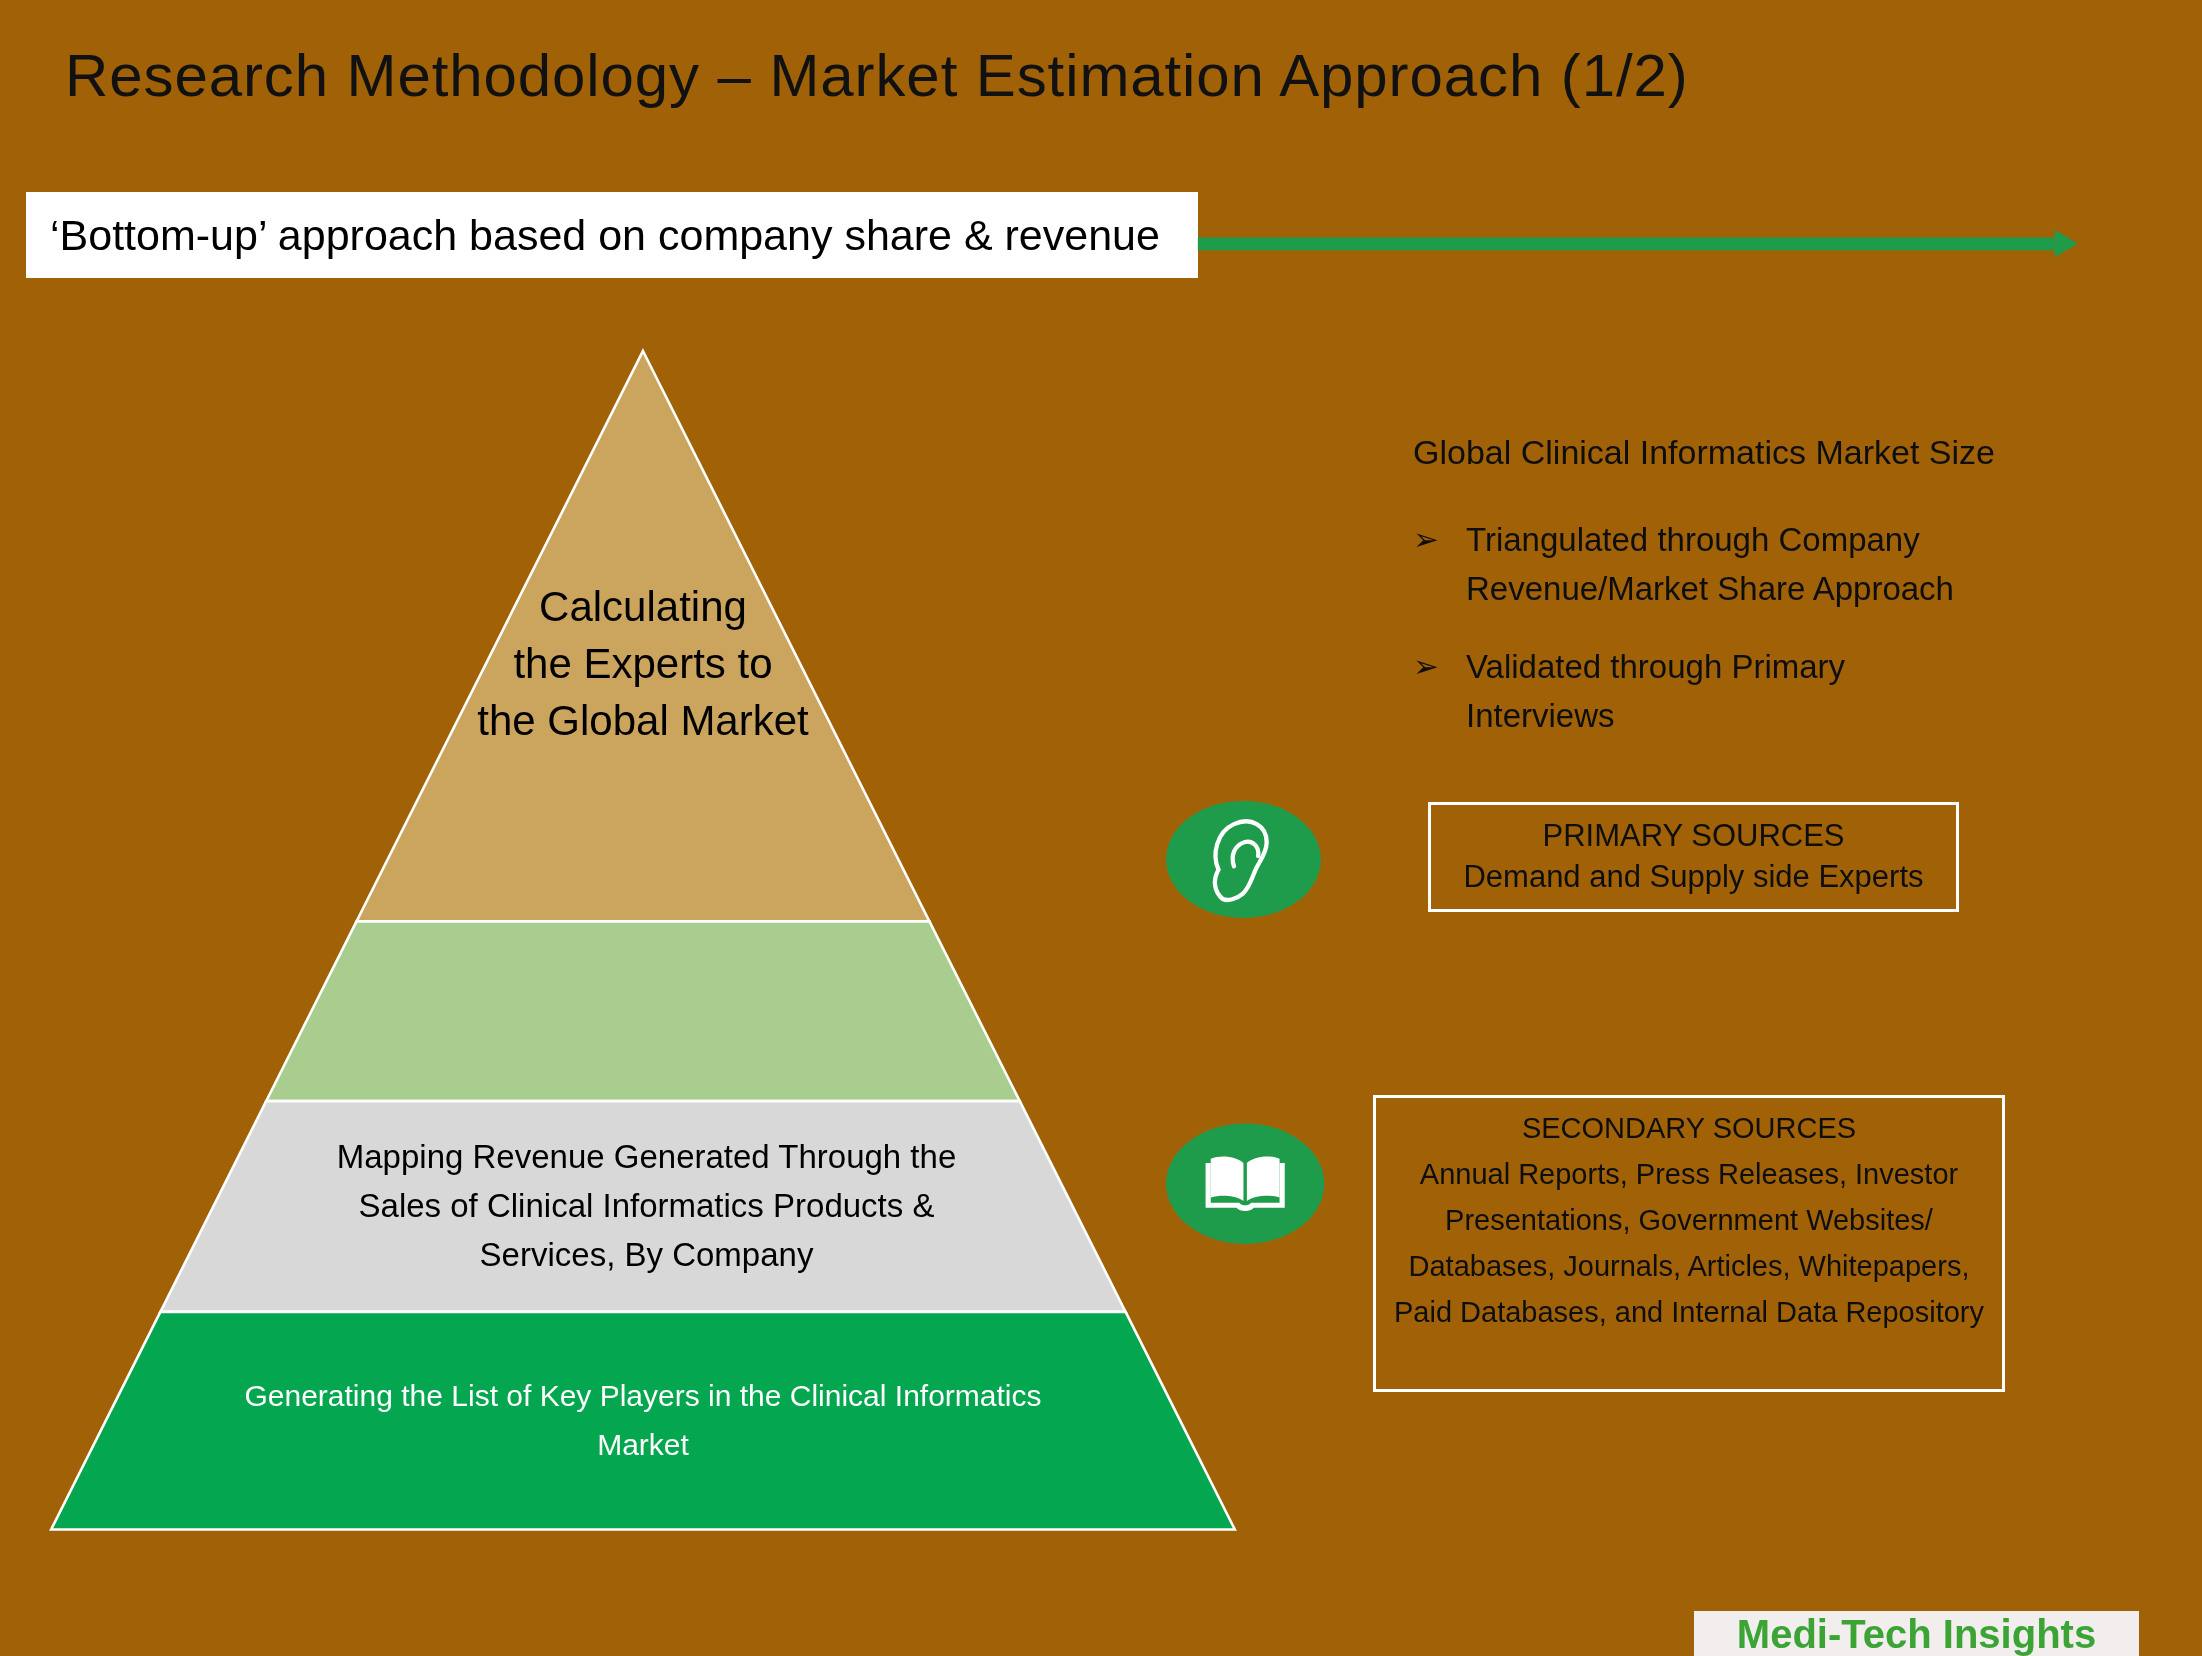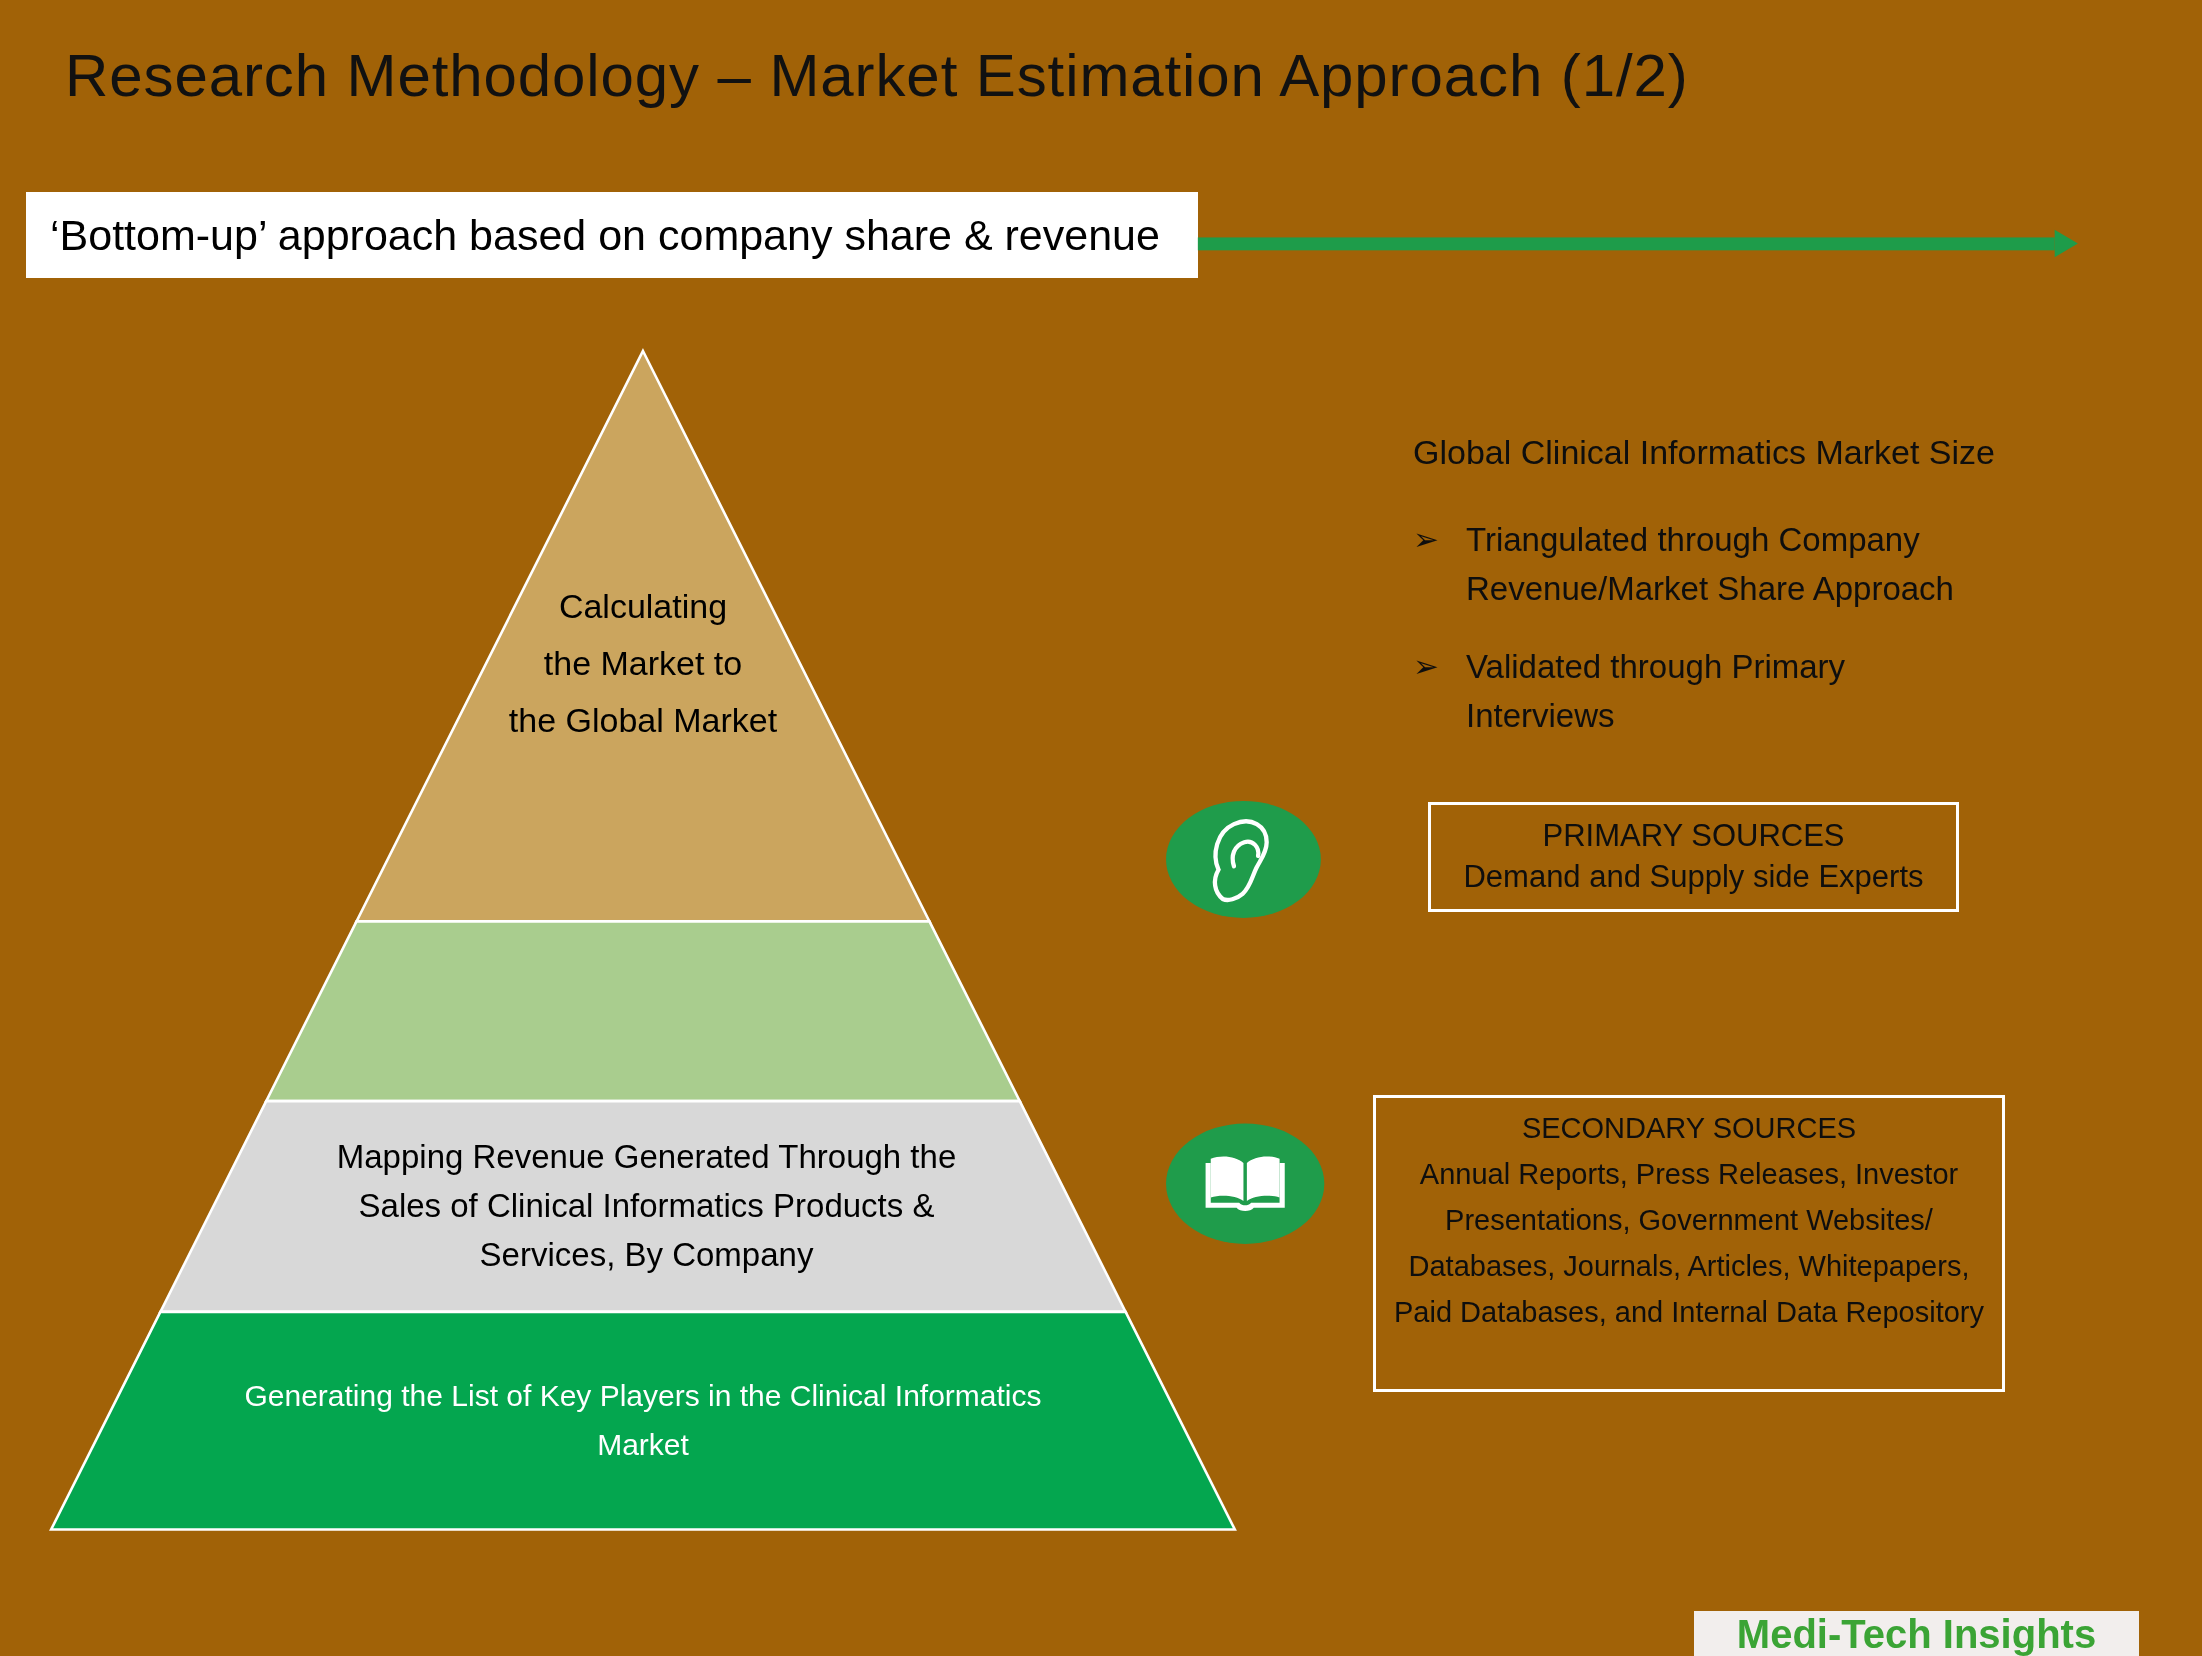--- a/index.html
+++ b/index.html
@@ -9,21 +9,21 @@
   
   #page-title{left:65px;top:41px;width:1635px;font-size:60px;color:#111111;letter-spacing:0.9px;}
   
   #banner{left:26px;top:192px;width:1172px;height:86px;background:#ffffff;display:flex;align-items:center;}
   #banner span{padding-left:24px;font-size:43px;color:#000;white-space:nowrap;}
   
   svg.shapes{position:absolute;left:0;top:0;}
   .pyr{stroke:#ffffff;stroke-width:3;}
   
   .lyr-label{text-align:center;color:#000;}
-  #l1{left:428px;top:578px;width:430px;font-size:34px;line-height:57px;}
+  #l1{left:428px;top:578px;width:430px;font-size:42px;line-height:57px;}
   #l2{left:367px;top:960px;width:551px;font-size:34px;line-height:49px;}
   #l3{left:311px;top:1132px;width:671px;font-size:33px;line-height:49px;}
   #l4{left:213px;top:1371px;width:860px;font-size:30px;line-height:49px;color:#fff;}
   
   .darktxt{color:#0e0e0e;}
   #rhead{left:1413px;top:433px;width:654px;font-size:34px;}
   #bullets{left:1413px;top:515px;width:602px;font-size:33px;line-height:49px;}
   .bullet{display:flex;margin-bottom:29px;}
   .bullet .mark{flex:0 0 53px;font-size:31px;}
   .bullet .btxt{width:533px;}
@@ -74,21 +74,21 @@
       <g transform="translate(1399,1342)" fill="#ffffff">
         <path d="M2 10 L2 62 L38 62 C42 67 54 67 58 62 L94 62 L94 10 L88 10 L88 56 L55 56 C51 60 45 60 41 56 L8 56 L8 10 Z"></path>
         <path d="M46 10 C38 2 20 0 8 5 L8 50 C20 46 38 48 46 54 Z"></path>
         <path d="M50 10 C58 2 76 0 88 5 L88 50 C76 46 58 48 50 54 Z"></path>
       </g>
     </g>
   </svg>
 
   <div class="abs lyr-label" id="l1">
     <div>Calculating</div>
-    <div>the Market to</div>
+    <div>the Experts to</div>
     <div>the Global Market</div>
   </div>
   <div class="abs lyr-label" id="l3">Mapping Revenue Generated Through the Sales of Clinical Informatics Products &amp; Services, By Company</div>
   <div class="abs lyr-label" id="l4">Generating the List of Key Players in the Clinical Informatics Market</div>
 
   <div class="abs darktxt" id="rhead">Global Clinical Informatics Market Size</div>
 
   <div class="abs darktxt" id="bullets">
     <div class="bullet">
       <span class="mark">➢</span>

